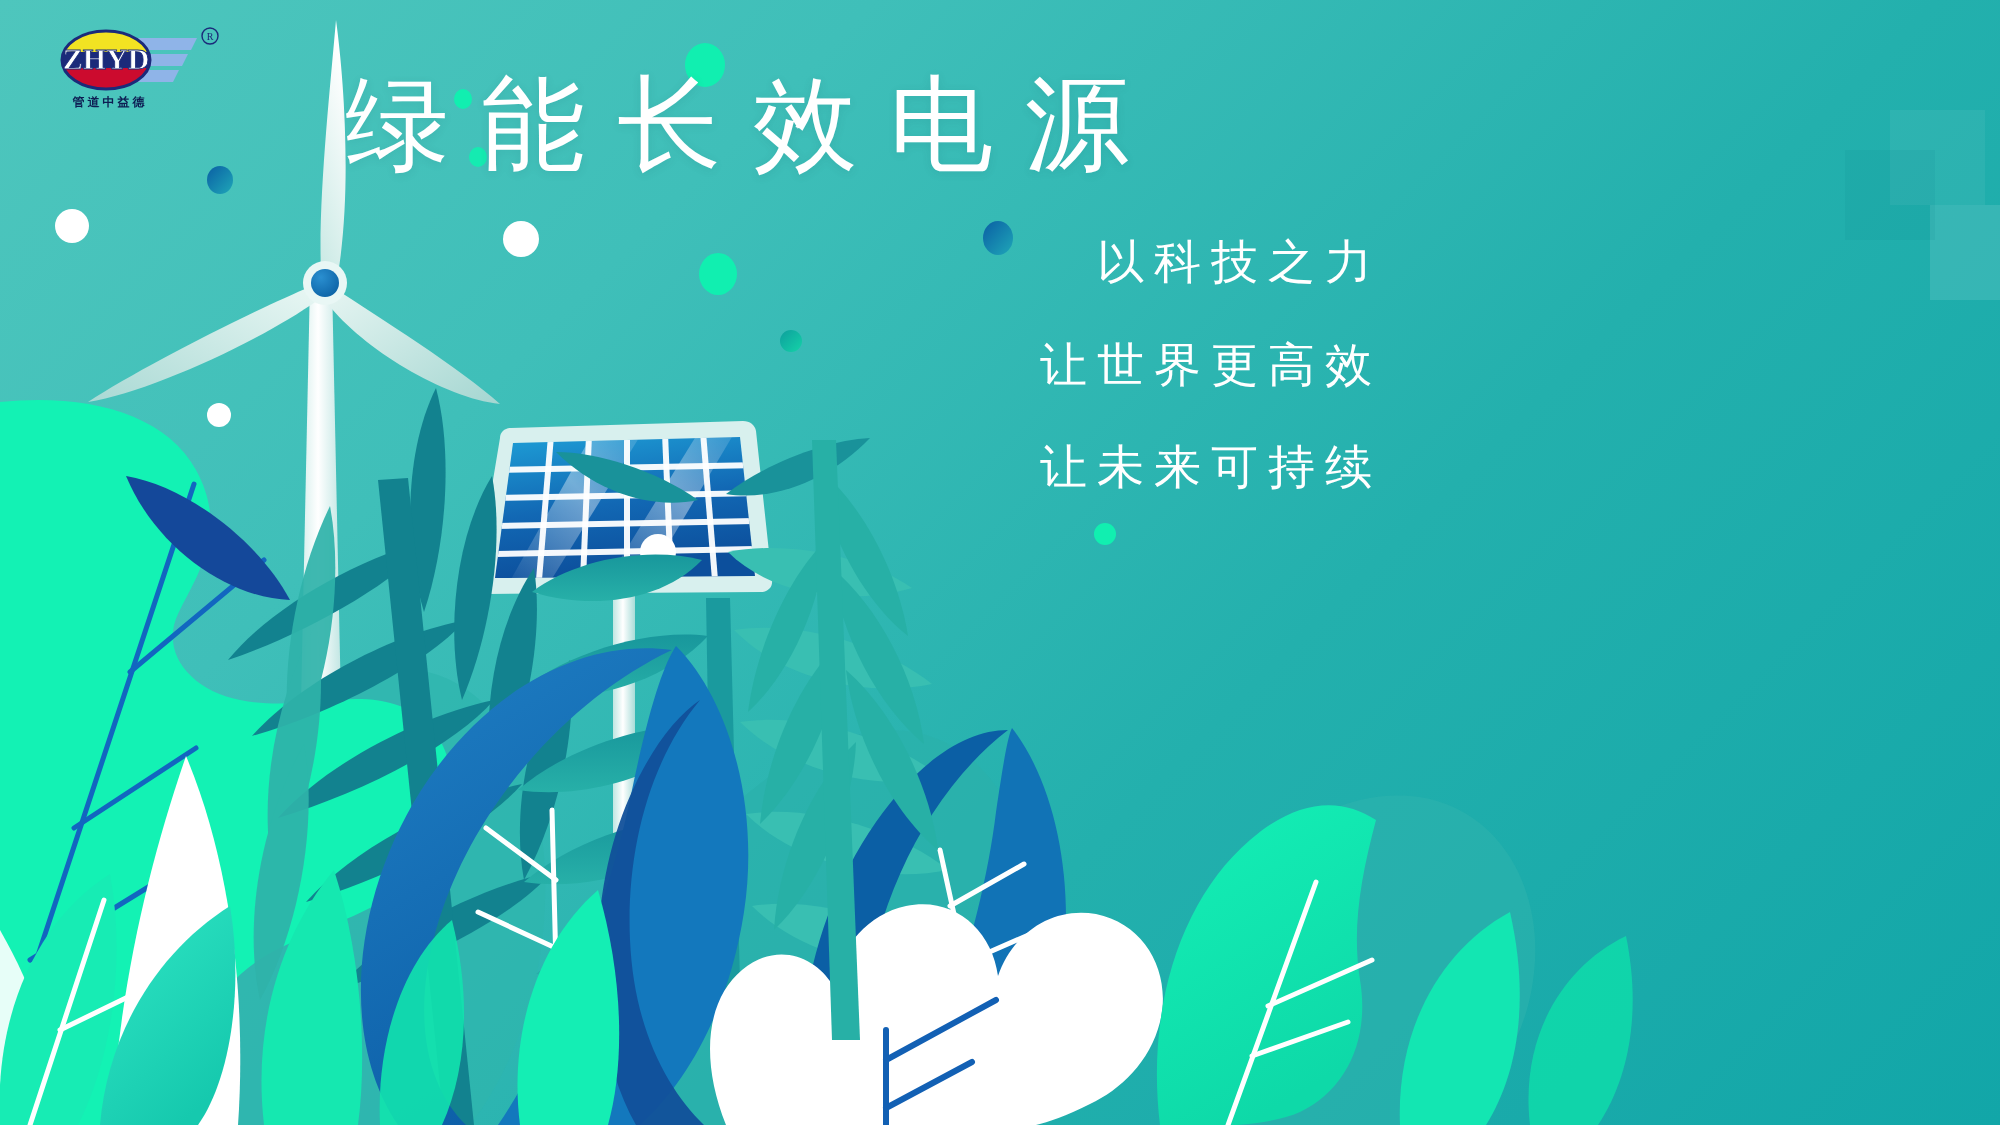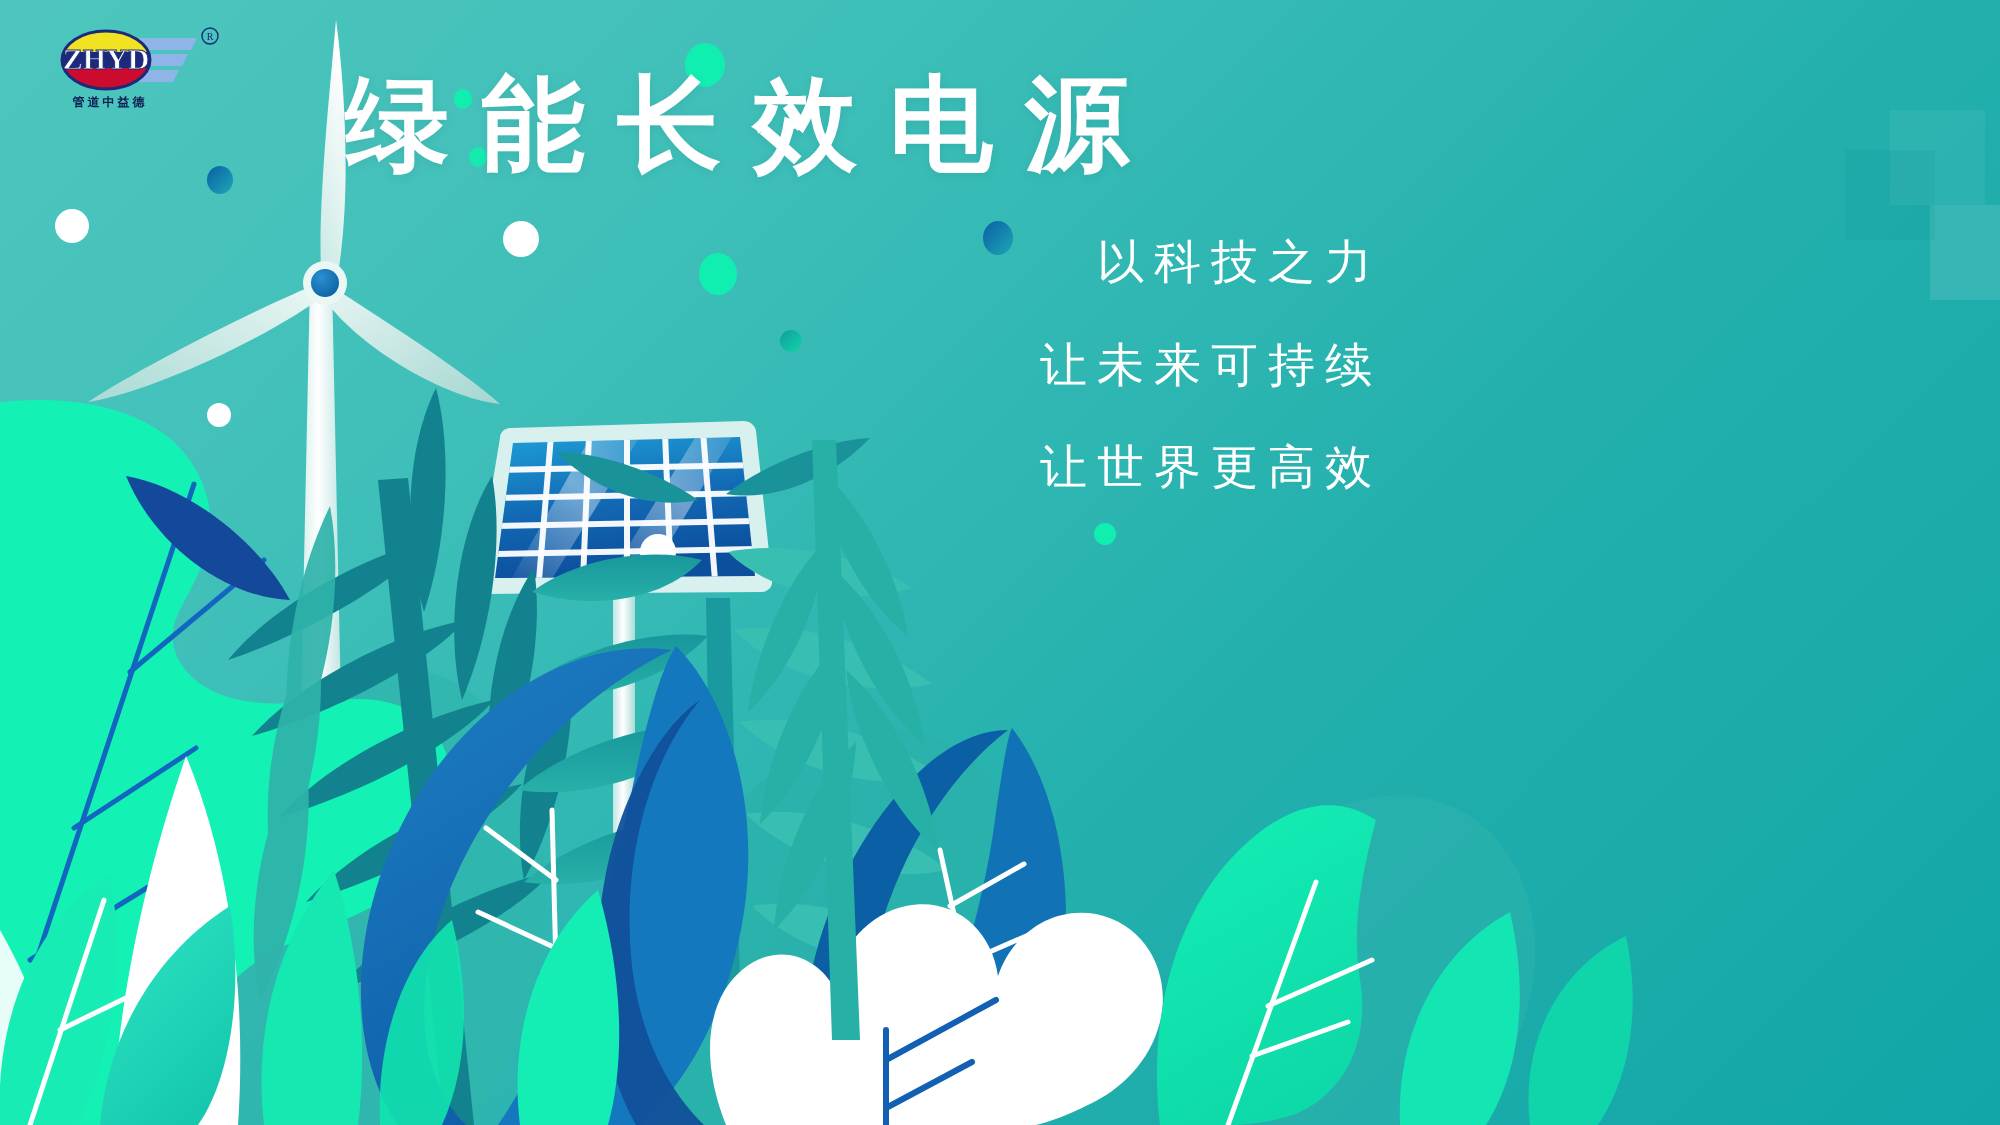--- a/index.html
+++ b/index.html
@@ -16,21 +16,21 @@
   svg.layer { display:block; }
 
   
   #logo { position:absolute; left:50px; top:22px; width:175px; height:92px; }
   #logo svg { display:block; width:175px; height:92px; }
 
   
   #headline {
     position:absolute; left:345px; top:72px;
     font-size:104px; line-height:1.0; color:#ffffff;
-    letter-spacing:32px; font-weight:700; white-space:nowrap;
+    letter-spacing:32px; font-weight:400; white-space:nowrap;
     text-shadow:0 2px 10px rgba(0,70,80,.10);
   }
 
   
   #copy {
     position:absolute; left:1040px; top:236px;
     display:flex; flex-direction:column; gap:50px;align-items:flex-end;
   }
   #copy .line {
     font-size:47px; line-height:1.12; color:#ffffff;
@@ -381,17 +381,17 @@
       </g>
 
       <text x="60" y="84" text-anchor="middle" font-family="Liberation Sans, sans-serif" font-size="12" letter-spacing="3" fill="#0d1d52" font-weight="bold">管道中益德</text>
     </svg>
   </div>
 
   <div id="headline">绿能长效电源</div>
 
   <div id="copy">
     <div class="line">以科技之力</div>
+    <div class="line">让世界更高效</div>
     <div class="line">让未来可持续</div>
-    <div class="line">让世界更高效</div>
   </div>
 
 </div>
 
 </body></html>

